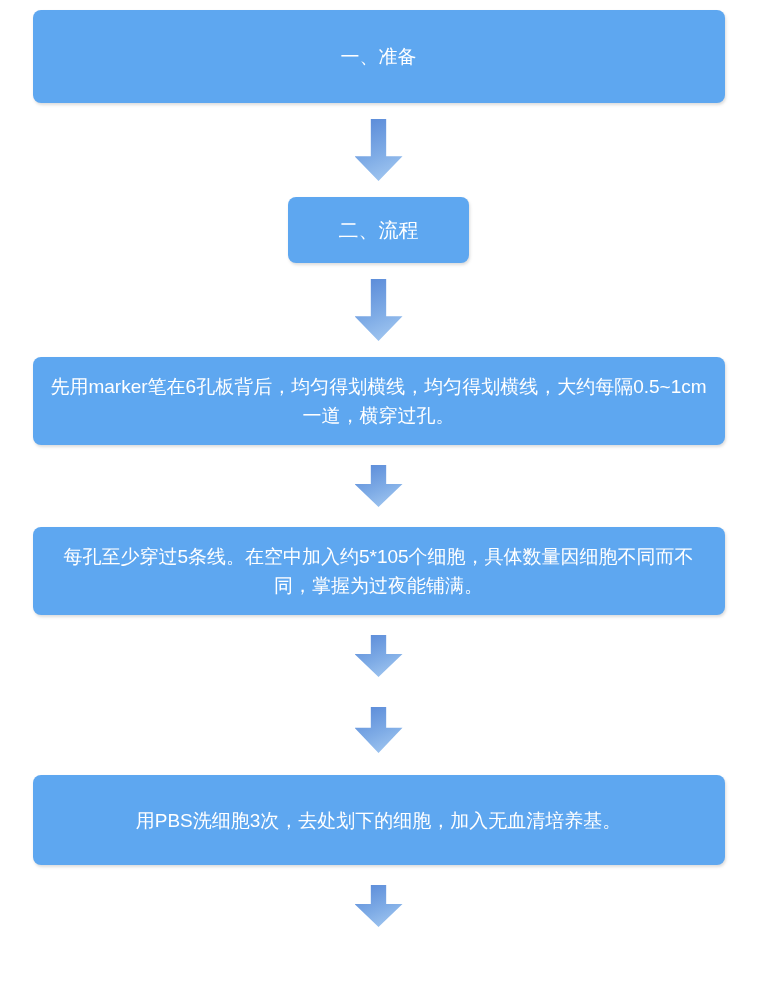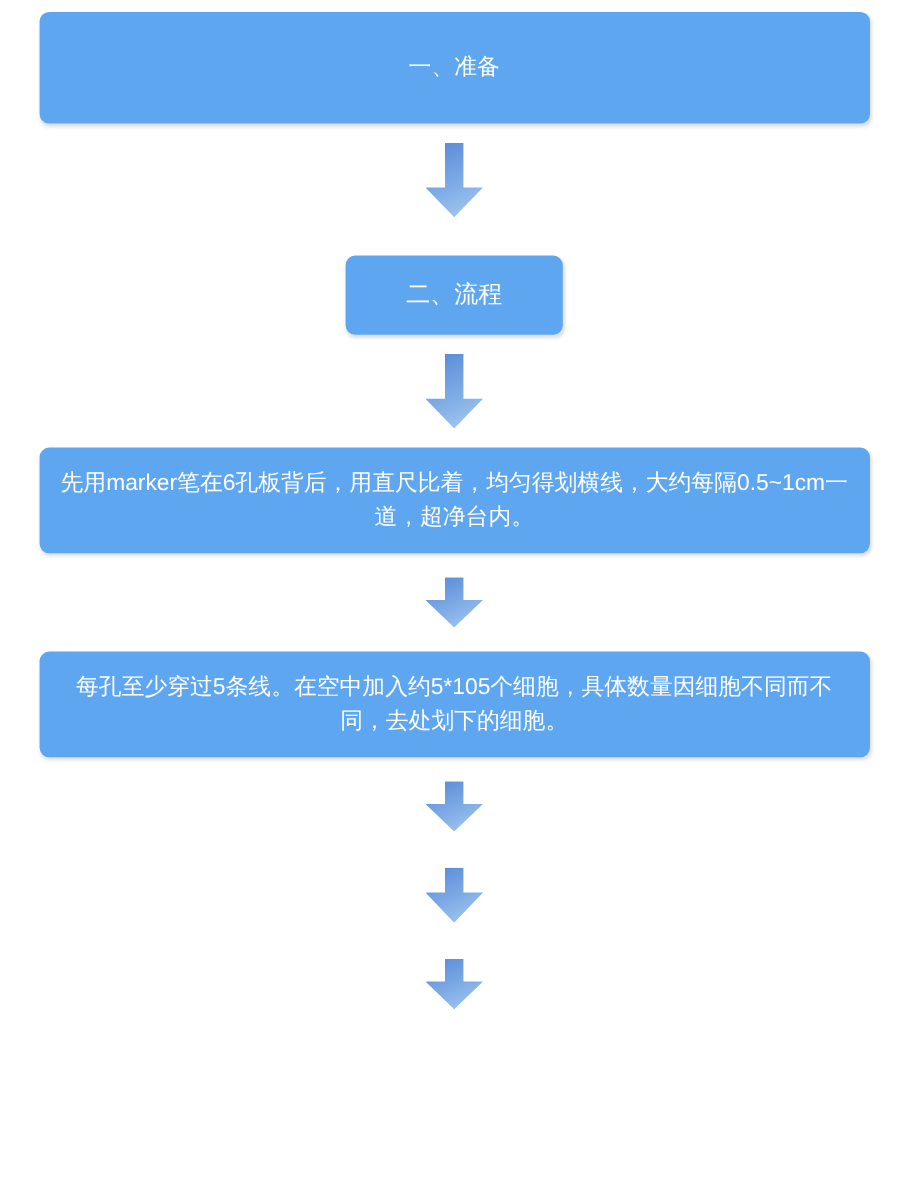--- a/index.html
+++ b/index.html
@@ -32,21 +32,21 @@
     justify-content: center;
     align-items: center;
     text-align: center;
     font-size: 19px;
     line-height: 29px;
     padding: 4px 14px;
     box-shadow: 1px 2px 3px rgba(140,140,140,0.30);
   }
   .node-full { width: 692px; }
   .node-1 { min-height: 93px; }
-  .node-2 { width: 181px; min-height: 66px; font-size: 20px; margin-top: 16px; }
+  .node-2 { width: 181px; min-height: 66px; font-size: 20px; }
   .node-3 { min-height: 88px; }
   .node-4 { min-height: 88px; }
   .node-5 { min-height: 88px; }
   .node-6 { min-height: 90px; }
   .node-7 { min-height: 89px; }
   .node-title { width: 100%; }
   .node-text { width: 100%; }
   .arrow {
     width: 48px;
     background: linear-gradient(155deg, #5687D7 0%, #7FACE6 55%, #A9CDF3 100%);
@@ -75,32 +75,35 @@
 
     <div class="arrow arrow-lg"></div>
 
     <div class="node node-2">
       <div class="node-text">二、流程</div>
     </div>
 
     <div class="arrow arrow-lg"></div>
 
     <div class="node node-full node-3">
-      <div class="node-text">先用marker笔在6孔板背后，用直尺比着，均匀得划横线，大约每隔0.5~1cm一道，超净台内。</div>
+      <div class="node-text">先用marker笔在6孔板背后，均匀得划横线，均匀得划横线，大约每隔0.5~1cm一道，横穿过孔。</div>
     </div>
 
     <div class="arrow arrow-sm"></div>
 
     <div class="node node-full node-4">
-      <div class="node-text">每孔至少穿过5条线。在空中加入约5*105个细胞，具体数量因细胞不同而不同，去处划下的细胞。</div>
+      <div class="node-text">每孔至少穿过5条线。在空中加入约5*105个细胞，具体数量因细胞不同而不同，掌握为过夜能铺满。</div>
     </div>
 
     <div class="arrow arrow-sm"></div>
 
 
     <div class="arrow arrow-sm arrow-e"></div>
 
+    <div class="node node-full node-6">
+      <div class="node-text">用PBS洗细胞3次，去处划下的细胞，加入无血清培养基。</div>
+    </div>
 
     <div class="arrow arrow-sm"></div>
 
 
   </div>
 </div>
 
 </body></html>

